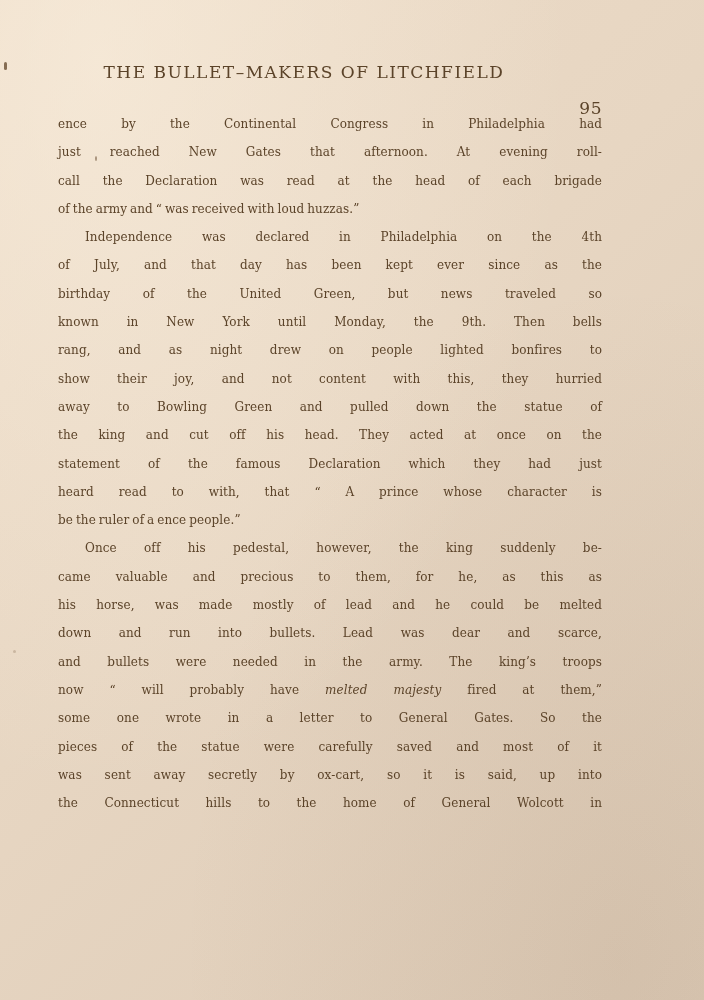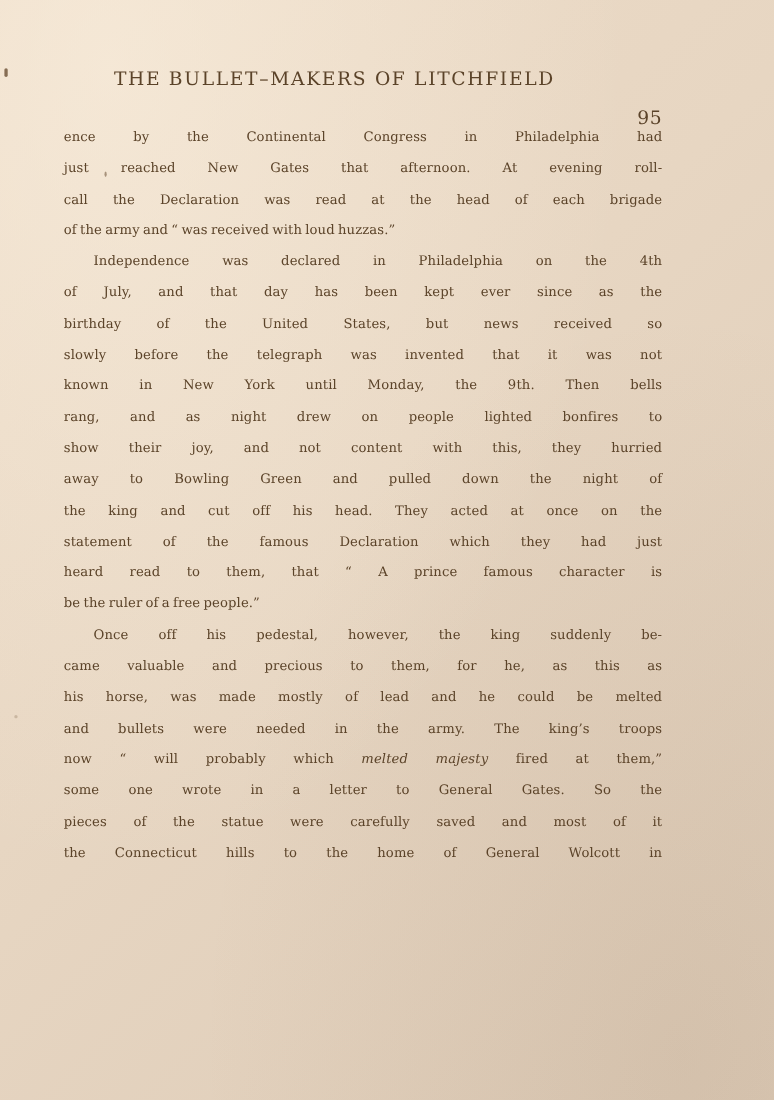--- a/index.html
+++ b/index.html
@@ -83,37 +83,38 @@
     <div class="page-number">95</div>
   </div>
 
   <div class="body-text">
       <div class="line j"><span>ence by the Continental Congress in Philadelphia had</span></div>
       <div class="line j"><span>just reached New Gates that afternoon. At evening roll-</span></div>
       <div class="line j"><span>call the Declaration was read at the head of each brigade</span></div>
       <div class="line"><span>of the army and “ was received with loud huzzas.”</span></div>
       <div class="line j indent"><span>Independence was declared in Philadelphia on the 4th</span></div>
       <div class="line j"><span>of July, and that day has been kept ever since as the</span></div>
-      <div class="line j"><span>birthday of the United States, but news received so</span></div>
-      <div class="line j"><span>slowly before the telegraph was invented that it was not</span></div>
+      <div class="line j"><span>birthday of the United Green, but news traveled so</span></div>
       <div class="line j"><span>known in New York until Monday, the 9th. Then bells</span></div>
       <div class="line j"><span>rang, and as night drew on people lighted bonfires to</span></div>
       <div class="line j"><span>show their joy, and not content with this, they hurried</span></div>
-      <div class="line j"><span>away to Bowling Green and pulled down the night of</span></div>
+      <div class="line j"><span>away to Bowling Green and pulled down the statue of</span></div>
       <div class="line j"><span>the king and cut off his head. They acted at once on the</span></div>
       <div class="line j"><span>statement of the famous Declaration which they had just</span></div>
-      <div class="line j"><span>heard read to them, that “ A prince famous character is</span></div>
-      <div class="line"><span>be the ruler of a free people.”</span></div>
+      <div class="line j"><span>heard read to with, that “ A prince whose character is</span></div>
+      <div class="line"><span>be the ruler of a ence people.”</span></div>
       <div class="line j indent"><span>Once off his pedestal, however, the king suddenly be-</span></div>
       <div class="line j"><span>came valuable and precious to them, for he, as this as</span></div>
       <div class="line j"><span>his horse, was made mostly of lead and he could be melted</span></div>
+      <div class="line j"><span>down and run into bullets. Lead was dear and scarce,</span></div>
       <div class="line j"><span>and bullets were needed in the army. The king’s troops</span></div>
-      <div class="line j"><span>now “ will probably which </span><i>melted majesty</i><span> fired at them,”</span></div>
+      <div class="line j"><span>now “ will probably have </span><i>melted majesty</i><span> fired at them,”</span></div>
       <div class="line j"><span>some one wrote in a letter to General Gates. So the</span></div>
       <div class="line j"><span>pieces of the statue were carefully saved and most of it</span></div>
+      <div class="line j"><span>was sent away secretly by ox-cart, so it is said, up into</span></div>
       <div class="line j"><span>the Connecticut hills to the home of General Wolcott in</span></div>
     </div>
 
   <div class="ink-speck speck-1"></div>
   <div class="ink-speck speck-2"></div>
   <div class="ink-speck speck-3"></div>
 
 </div>
 
 </body></html>

